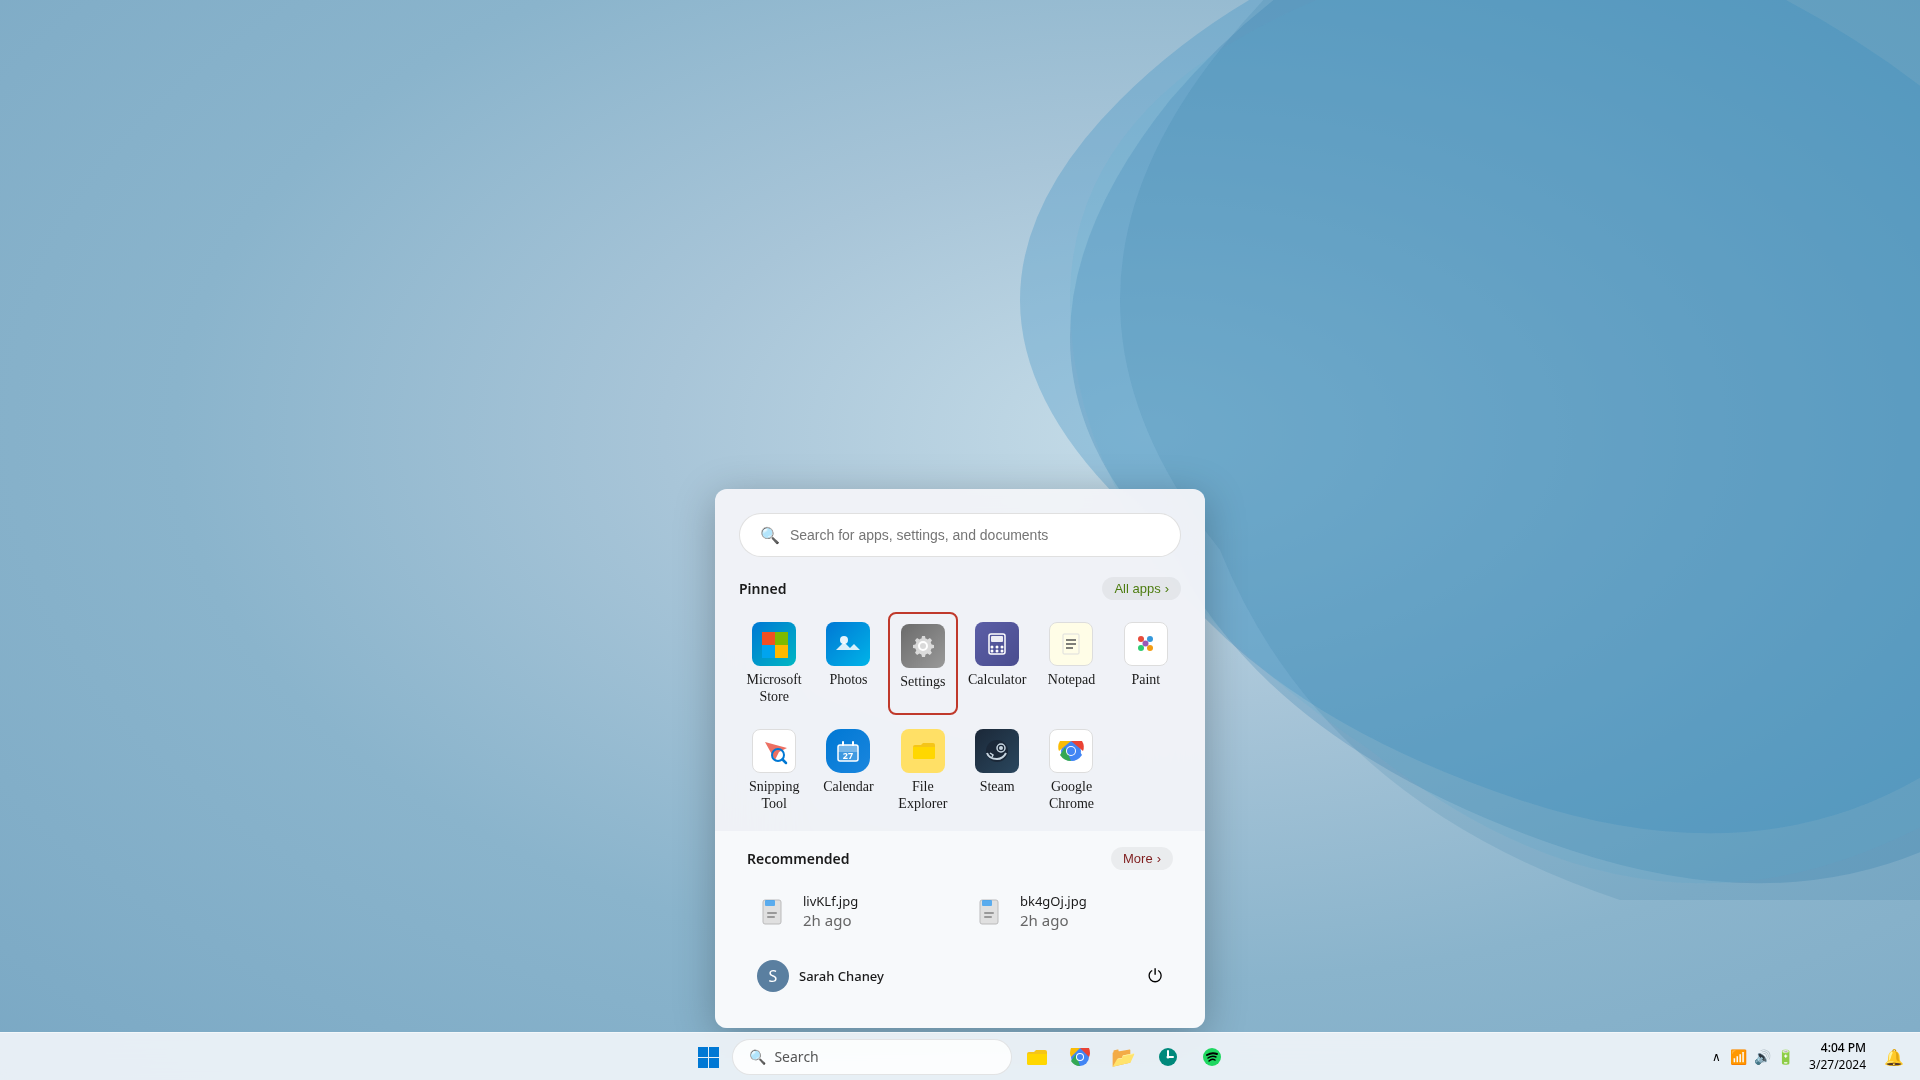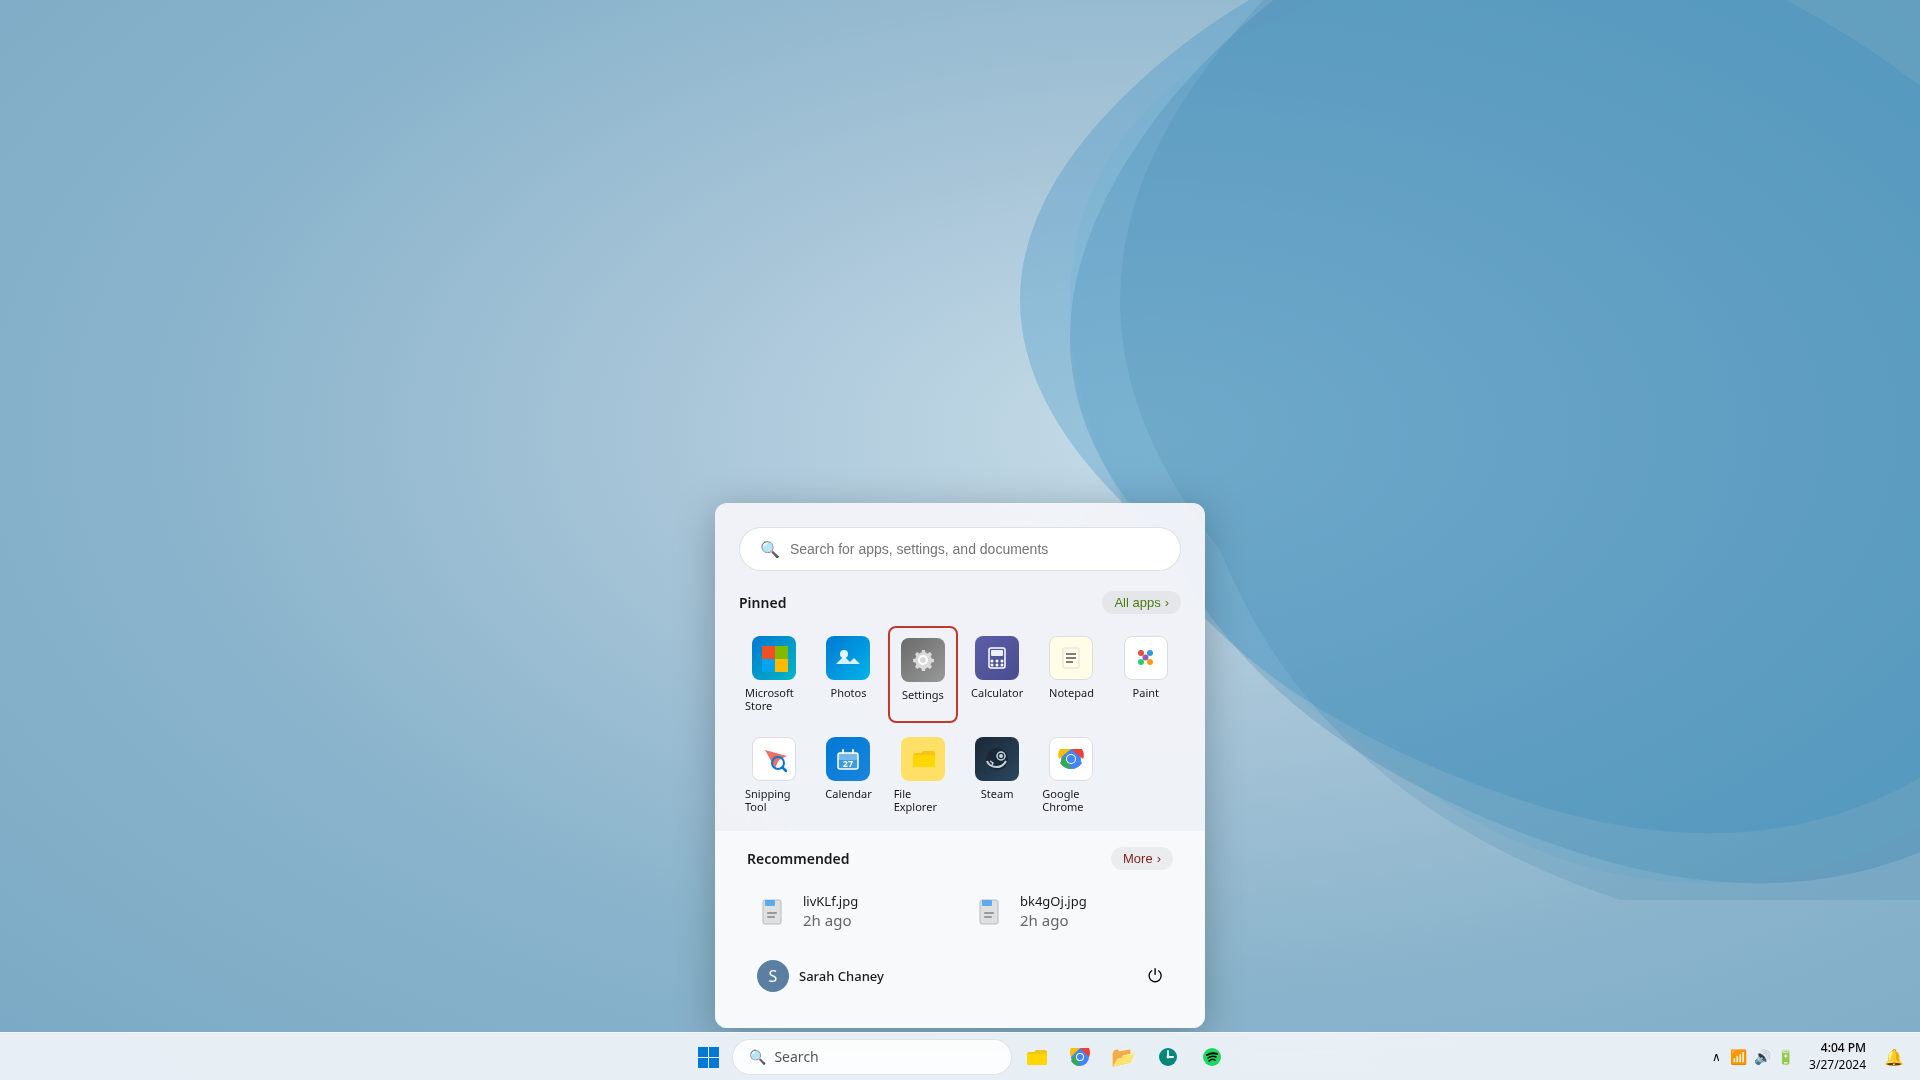--- a/index.html
+++ b/index.html
@@ -182,23 +182,25 @@
       width: 44px;
       height: 44px;
       display: flex;
       align-items: center;
       justify-content: center;
       font-size: 28px;
       border-radius: 8px;
     }
 
     .app-label {
-      font-size: 11px;
+      font-size: 14px;
       color: #1a1a1a;
+      text-align: center;
       line-height: 1.2;
+      font-family: Liberation Serif, serif;
     }
 
     
     .recommended-section {
       background: rgba(255,255,255,0.5);
       margin: 8px -24px 0 -24px;
       padding: 16px 32px;
     }
 
     .recommended-grid {
@@ -416,21 +418,21 @@
           <svg width="28" height="28" viewBox="0 0 28 28">
             <path d="M5 5 L15 23 L19 15 L27 11 Z" fill="#e74c3c" opacity="0.8"></path>
             <circle cx="18" cy="18" r="6" fill="none" stroke="#0078d4" stroke-width="2"></circle>
             <line x1="22.5" y1="22.5" x2="26" y2="26" stroke="#0078d4" stroke-width="2.5" stroke-linecap="round"></line>
           </svg>
         </div>
         <span class="app-label">Snipping Tool</span>
       </div>
 
       <div class="app-item">
-        <div class="app-icon" style="background:linear-gradient(135deg,#0078d4,#1a86de);border-radius:9px;">
+        <div class="app-icon" style="background:linear-gradient(135deg,#0078d4,#1a86de);border-radius:15px;">
           <svg width="28" height="28" viewBox="0 0 28 28" fill="white">
             <rect x="4" y="8" width="20" height="16" rx="2" fill="white" opacity="0.2"></rect>
             <rect x="4" y="8" width="20" height="7" rx="0" fill="white" opacity="0.3"></rect>
             <rect x="4" y="8" width="20" height="16" rx="2" fill="none" stroke="white" stroke-width="1.5"></rect>
             <line x1="9" y1="8" x2="9" y2="5" stroke="white" stroke-width="2" stroke-linecap="round"></line>
             <line x1="19" y1="8" x2="19" y2="5" stroke="white" stroke-width="2" stroke-linecap="round"></line>
             <text x="14" y="22" text-anchor="middle" fill="white" font-size="9" font-weight="bold">27</text>
           </svg>
         </div>
         <span class="app-label">Calendar</span>

